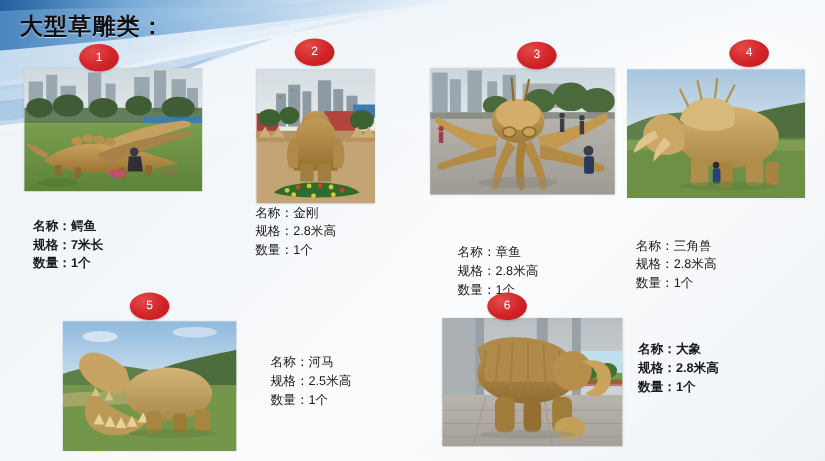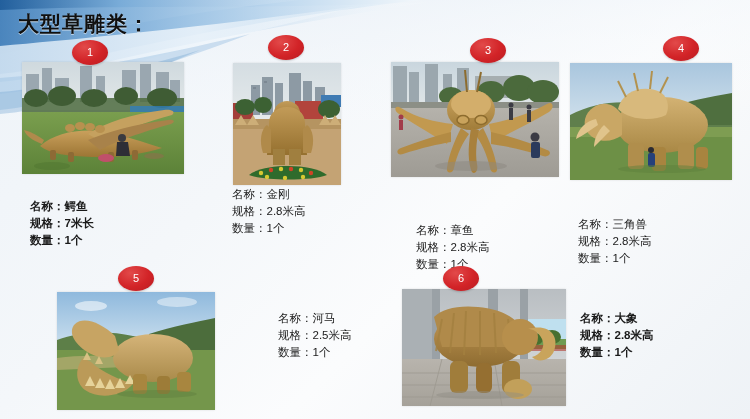--- a/index.html
+++ b/index.html
@@ -422,21 +422,21 @@
         <path d="M30,60 l4,8 l-8,0 Z"></path>
           <path d="M42,64 l4,8 l-8,0 Z"></path>
       </g>
 
       <rect x="76" y="82" width="14" height="20" rx="4" fill="#a8863f"></rect>
       <rect x="100" y="84" width="13" height="18" rx="4" fill="#9d7c38"></rect>
       <rect x="120" y="80" width="14" height="20" rx="4" fill="#a8863f"></rect>
       <ellipse cx="100" cy="102" rx="40" ry="4" fill="#5f7f3e" opacity="0.45"></ellipse>
     </svg>
   </div>
-  <div class="caption" style="left:246px; top:310px;margin-left:32px;">
+  <div class="caption" style="left:246px; top:322px;">
     <span class="row"><span class="lbl">名称：</span><span class="val">河马</span></span>
     <span class="row"><span class="lbl">规格：</span><span class="val">2.5米高</span></span>
     <span class="row"><span class="lbl">数量：</span><span class="val">1个</span></span>
   </div>
 
   <div class="badge" style="left:443px; top:266px;">6</div>
   <div class="photo" style="left:402px; top:289px; width:164px; height:117px;">
     <svg viewBox="0 0 164 117" preserveAspectRatio="none" aria-hidden="true">
       <defs>
         <linearGradient id="p6wall" x1="0" y1="0" x2="0" y2="1">

